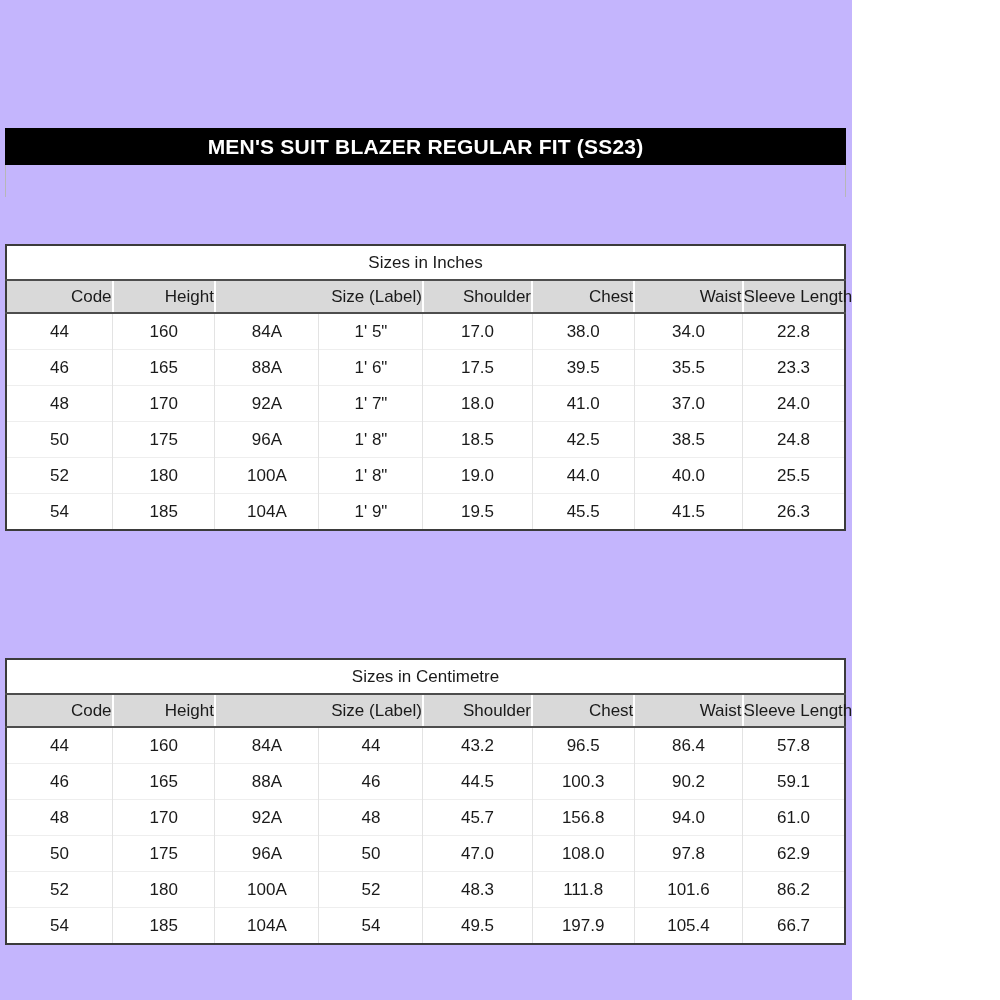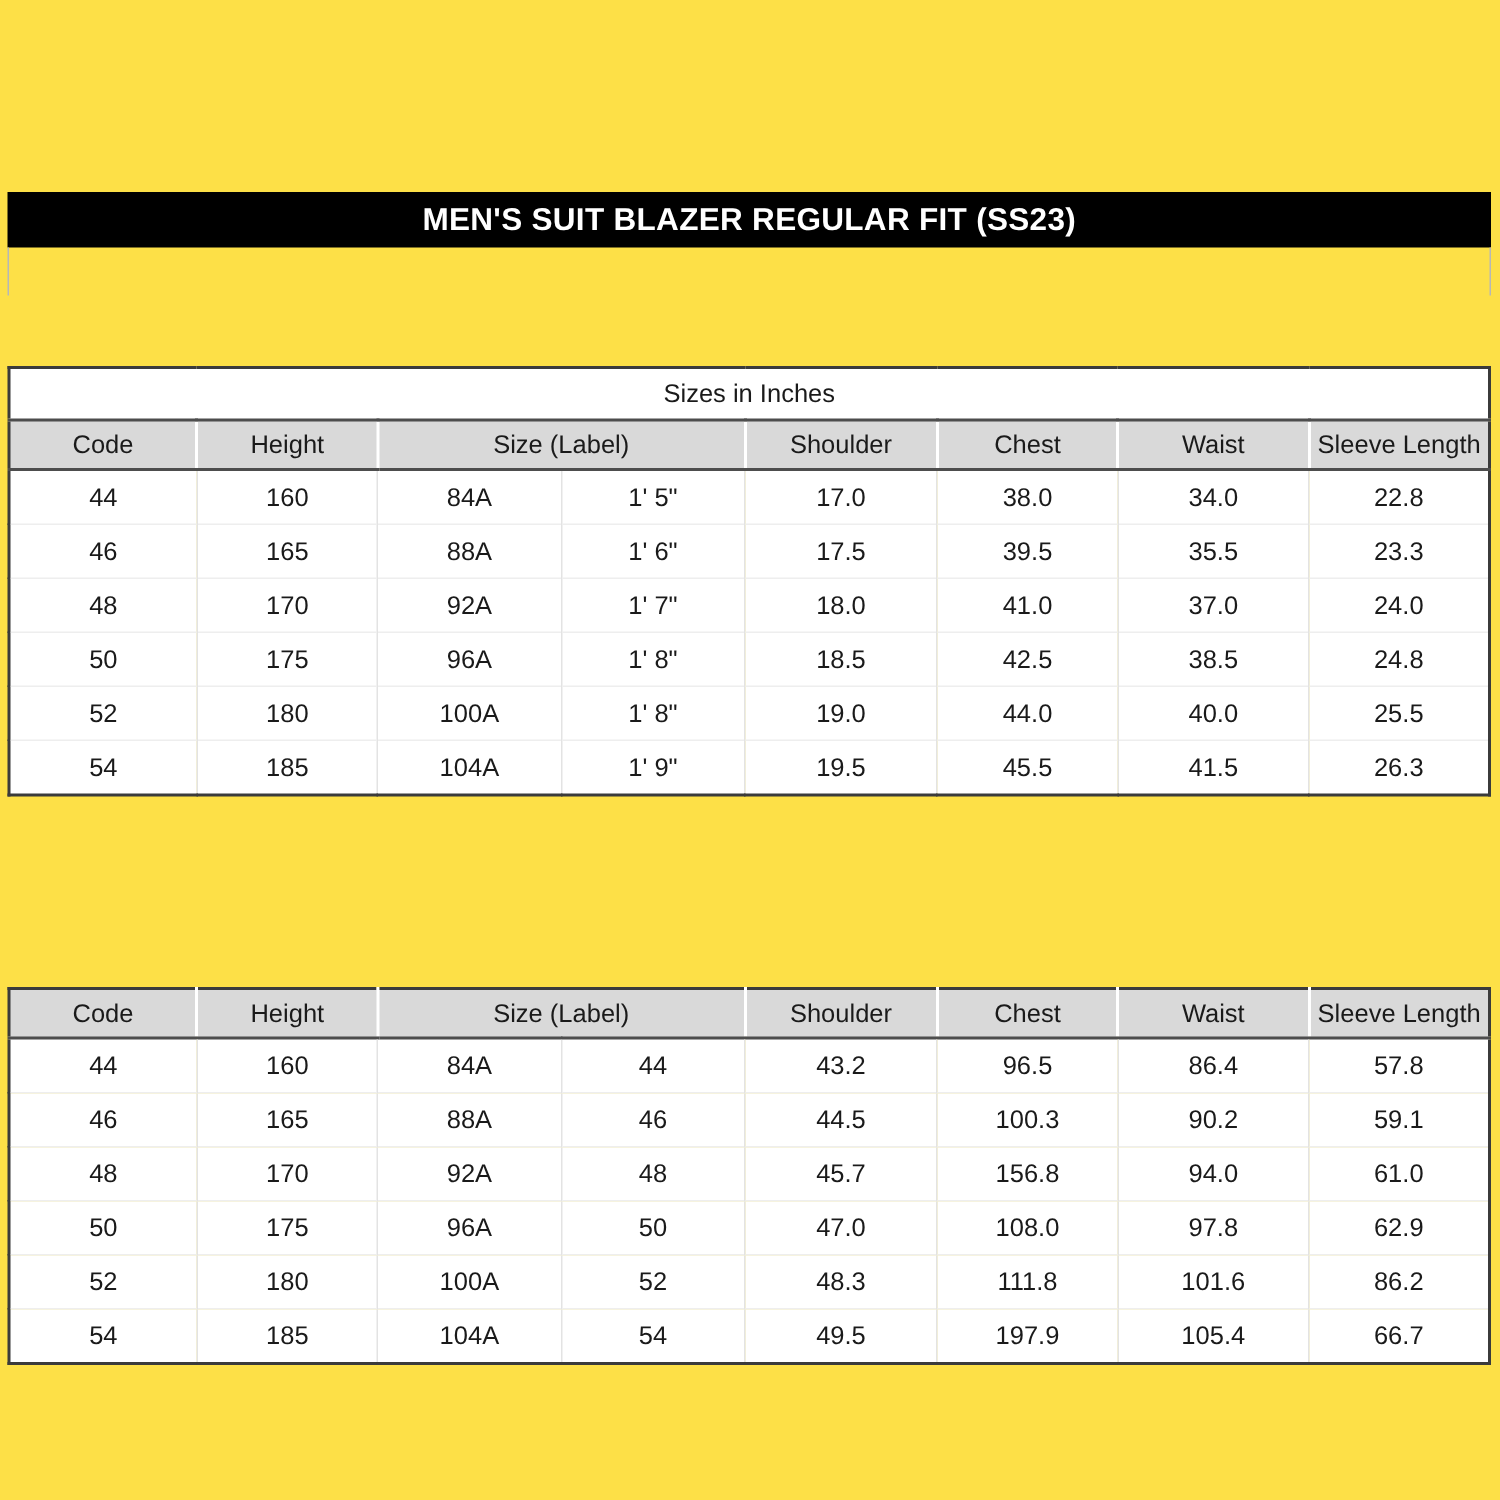--- a/index.html
+++ b/index.html
@@ -3,23 +3,23 @@
 <meta charset="utf-8">
 <style>
   html, body {
     margin: 0;
     padding: 0;
     background: #ffffff;
     font-family: "Liberation Sans", sans-serif;
   }
   .canvas {
     position: relative;
-    width: 1000px;
+    width: 852px;
     height: 1000px;
-    background: #fde047;
+    background: #c4b5fd;
     overflow: hidden;
     color: #1a1a1a;
   }
   .banner {
     margin: 128px 6px 0 5px;
     height: 37px;
     background: #000000;
     color: #ffffff;
     font-weight: bold;
     font-size: 21px;
@@ -54,21 +54,21 @@
     text-align: center;
     vertical-align: middle;
     border-bottom: 2px solid #4d4d4d;
     padding: 0;
   }
   tr.header-row th {
     height: 31px;
     background: #d9d9d9;
     font-weight: normal;
     font-size: 17px;
-    text-align: center;
+    text-align: right;
     vertical-align: middle;
     border-left: 2px solid #ffffff;
     border-bottom: 2px solid #4d4d4d;
     padding: 0;
     white-space: nowrap;
   }
   tr.header-row th:first-child { border-left: none; }
   tbody td {
     height: 35px;
     text-align: center;
@@ -190,20 +190,23 @@
           <col style="width: 12.7%;">
           <col style="width: 12.2%;">
           <col style="width: 12.4%;">
           <col style="width: 12.4%;">
           <col style="width: 13%;">
           <col style="width: 12.2%;">
           <col style="width: 12.9%;">
           <col style="width: 12.2%;">
         </colgroup>
       <thead>
+        <tr class="title-row">
+          <th colspan="8">Sizes in Centimetre</th>
+        </tr>
         <tr class="header-row">
             <th colspan="1">Code</th>
             <th colspan="1">Height</th>
             <th colspan="2">Size (Label)</th>
             <th colspan="1">Shoulder</th>
             <th colspan="1">Chest</th>
             <th colspan="1">Waist</th>
             <th colspan="1">Sleeve Length</th>
           </tr>
       </thead>

